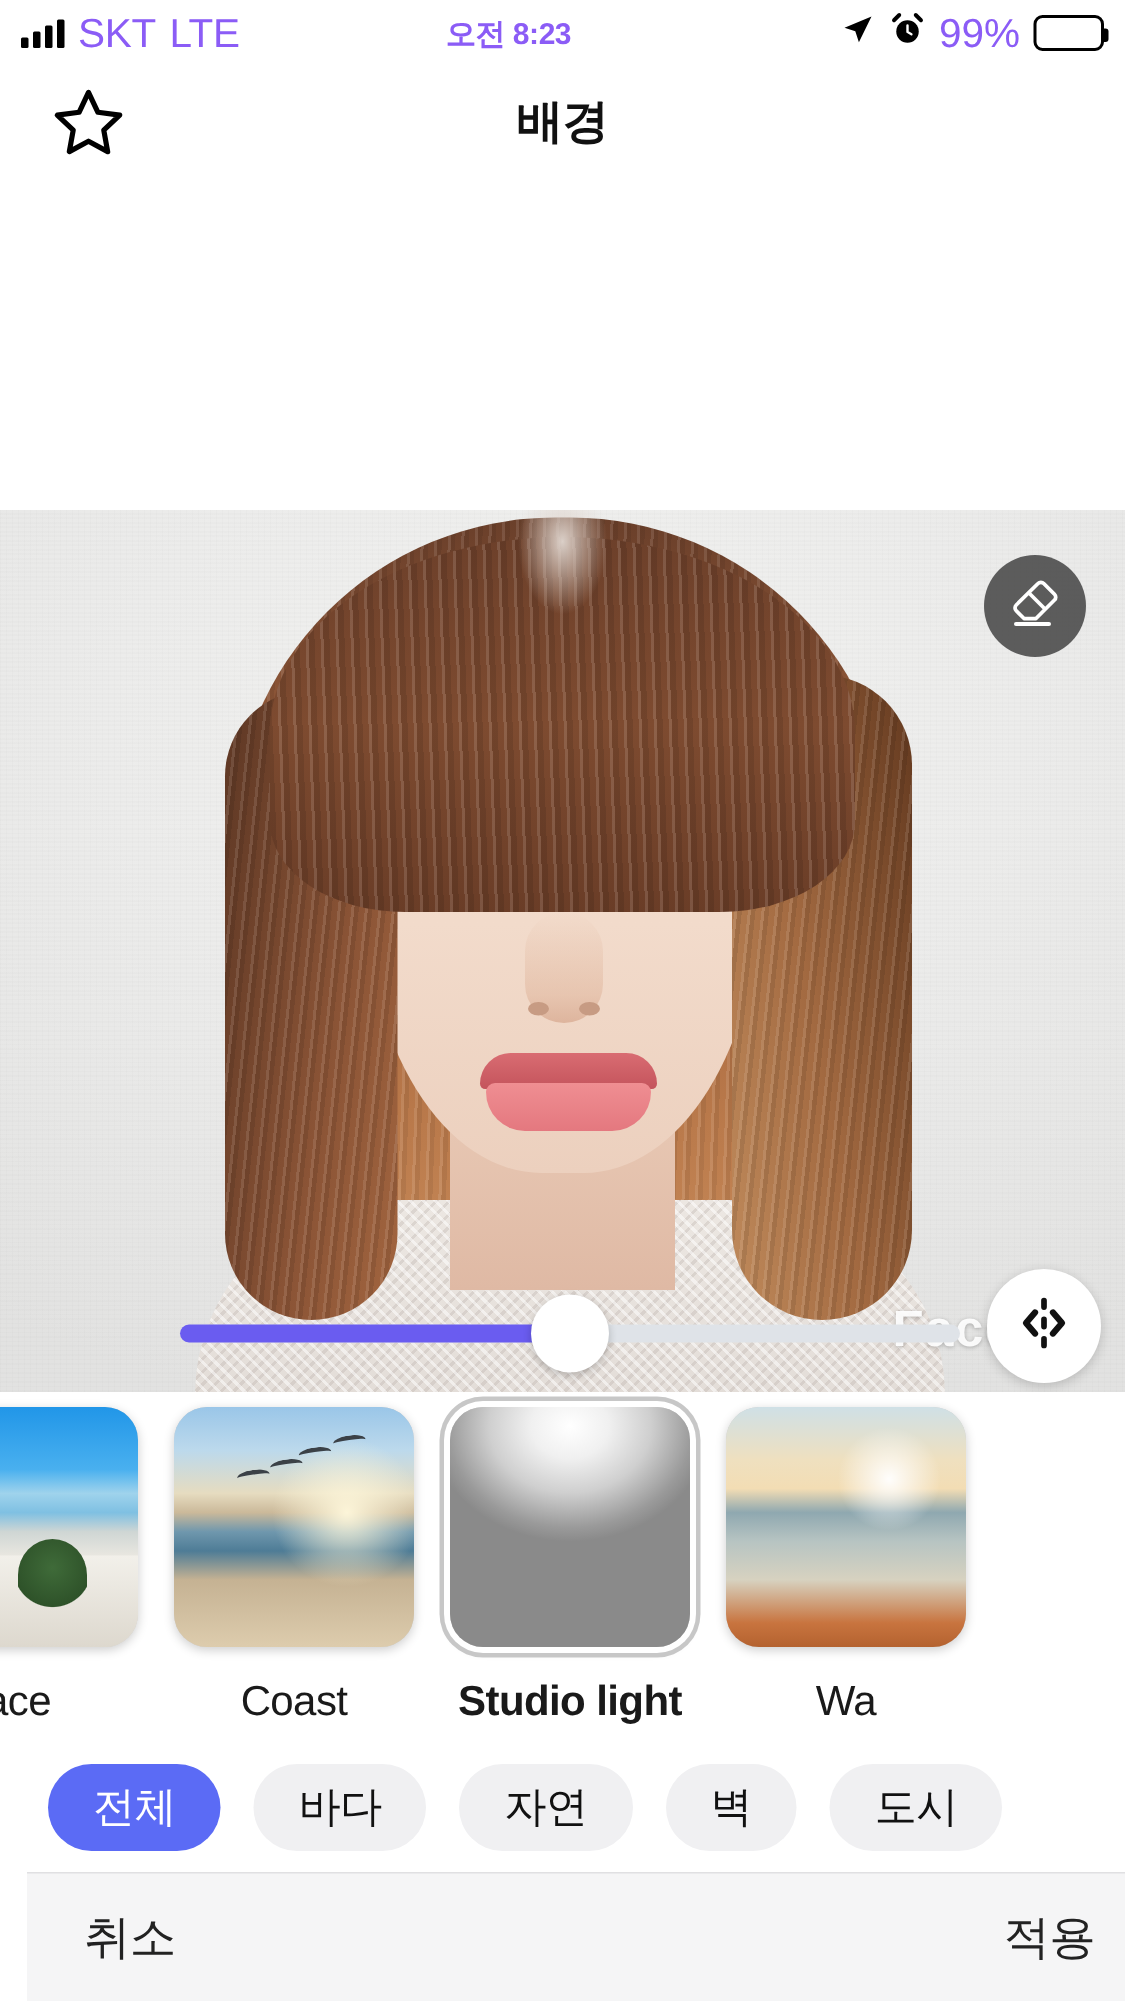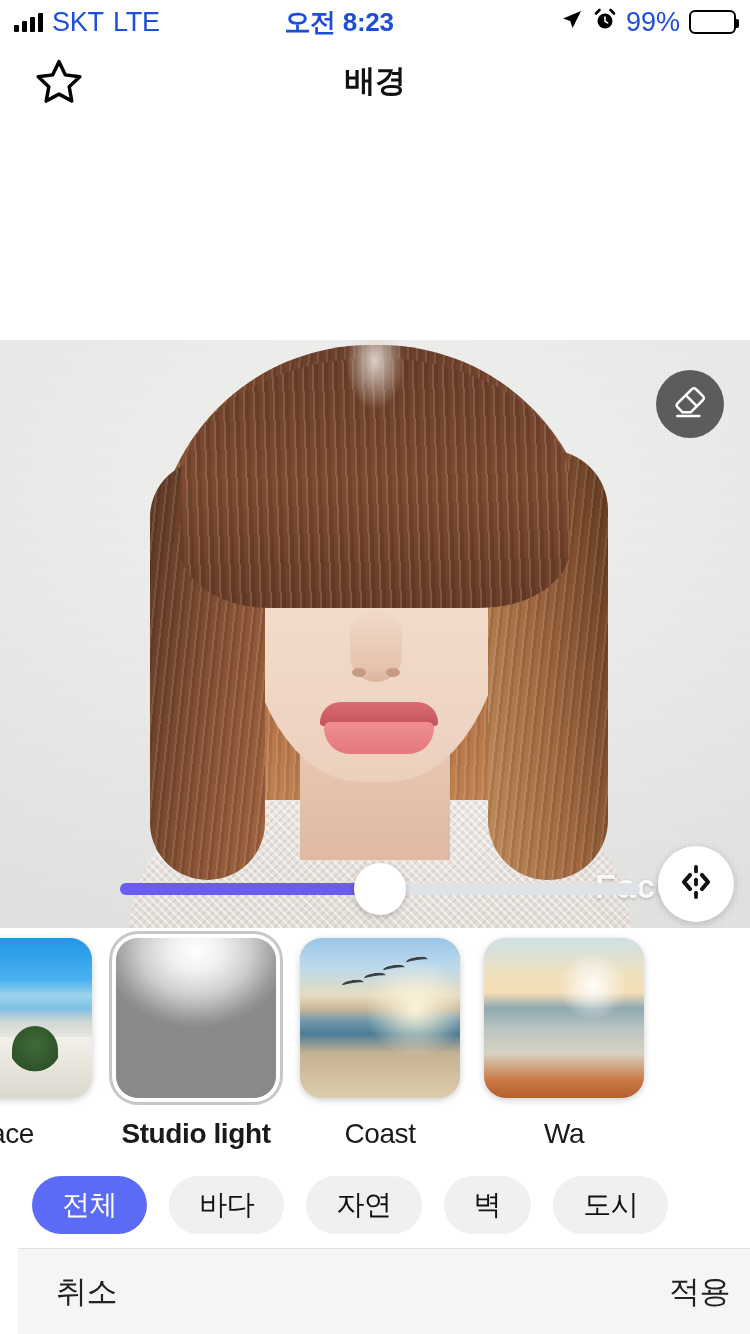--- a/index.html
+++ b/index.html
@@ -7,24 +7,24 @@
     width:750px; height:1334px;
     font-family:"Liberation Sans", sans-serif;
     background:#ffffff;
     overflow:hidden;
   }
   body { position:relative; }
 
   
   .statusbar {
     position:absolute; top:0; left:0; width:750px; height:44px;
-    display:flex; align-items:center; color:#1d4ed8;
+    display:flex; align-items:center; color:#8b5cf6;
   }
   .sb-left { position:absolute; left:14px; display:flex; align-items:center; gap:9px; }
-  .sb-center { position:absolute; left:0; width:678px; text-align:center; font-size:26px; font-weight:600; letter-spacing:-0.3px;}
+  .sb-center { position:absolute; left:0; width:678px; text-align:center; font-size:20px; font-weight:600; letter-spacing:-0.3px;}
   .sb-right { position:absolute; right:14px; display:flex; align-items:center; gap:9px; }
   .bars { display:flex; align-items:flex-end; gap:3px; height:20px; }
   .bars i { display:block; width:5px; background:#000; border-radius:1px; }
   .bars i:nth-child(1){height:7px;}
   .bars i:nth-child(2){height:11px;}
   .bars i:nth-child(3){height:15px;}
   .bars i:nth-child(4){height:19px;}
   .carrier { font-size:27px; font-weight:500; letter-spacing:-0.2px;}
   .lte { font-size:27px; font-weight:400; letter-spacing:-0.2px;}
   .pct { font-size:27px; font-weight:500; }
@@ -441,37 +441,37 @@
 <div class="thumb-strip">
   <div class="thumb-row" id="thumbRow">
       <div class="thumb-item">
         <div class="thumb-img">
           <div class="bg-terrace">
             <div class="ledge"></div>
           </div>
         </div>
         <div class="thumb-label">ace</div>
       </div>
-      <div class="thumb-item selected">
-        <div class="thumb-img">
-          <div class="bg-studio-light"></div>
-        </div>
-        <div class="thumb-label">Studio light</div>
-      </div>
       <div class="thumb-item">
         <div class="thumb-img">
           <div class="bg-coast">
             <div class="bird" style="left:26%;top:26%"></div>
             <div class="bird" style="left:40%;top:22%"></div>
             <div class="bird" style="left:52%;top:17%"></div>
             <div class="bird" style="left:66%;top:12%"></div>
           </div>
         </div>
         <div class="thumb-label">Coast</div>
       </div>
+      <div class="thumb-item selected">
+        <div class="thumb-img">
+          <div class="bg-studio-light"></div>
+        </div>
+        <div class="thumb-label">Studio light</div>
+      </div>
       <div class="thumb-item">
         <div class="thumb-img">
           <div class="bg-water"></div>
         </div>
         <div class="thumb-label">Wa</div>
       </div>
     </div>
 </div>
 
 <div class="chips-row">

